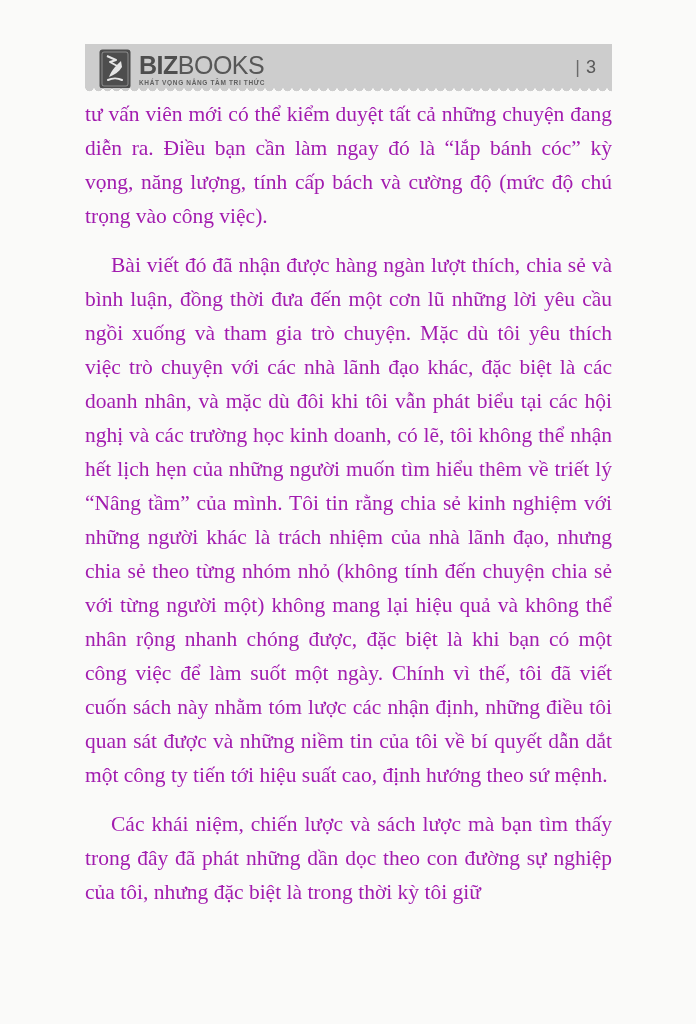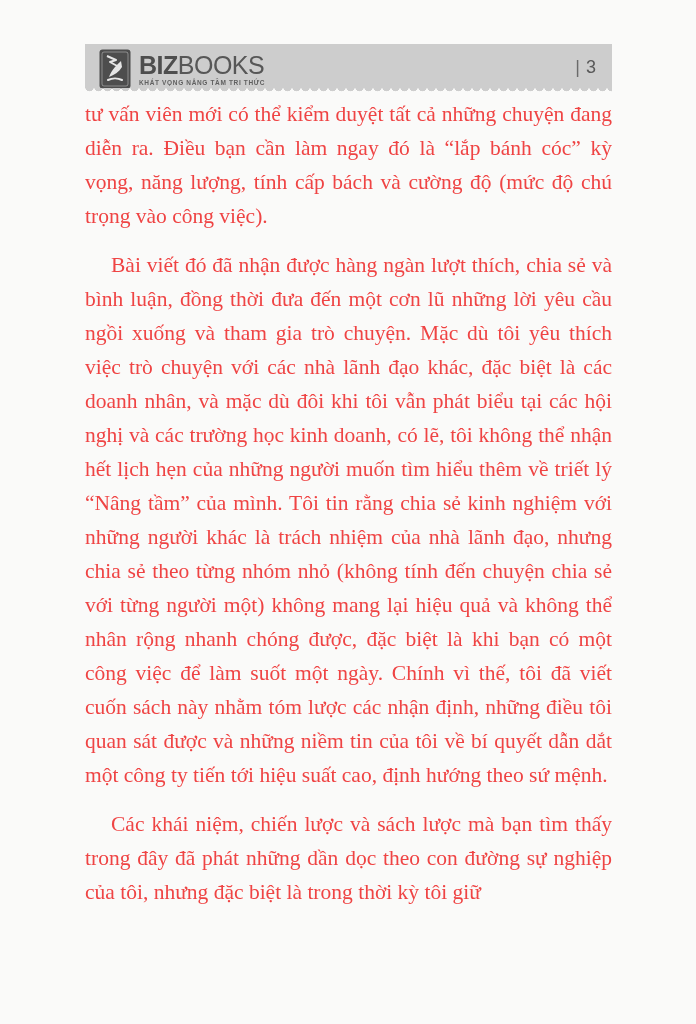--- a/index.html
+++ b/index.html
@@ -74,21 +74,21 @@
   
   .content {
     position: absolute;
     left: 85px; top: 97px;
     width: 527px;
   }
   .para {
     font-size: 21.5px;
     line-height: 34px;
     text-align: justify;
-    color: #ef4444;
+    color: #a21caf;
     margin-bottom: 15px;
   }
   .para.indent { text-indent: 26px; }
 </style>
 </head>
 <body>
 
 <div class="page">
 
   <header>

